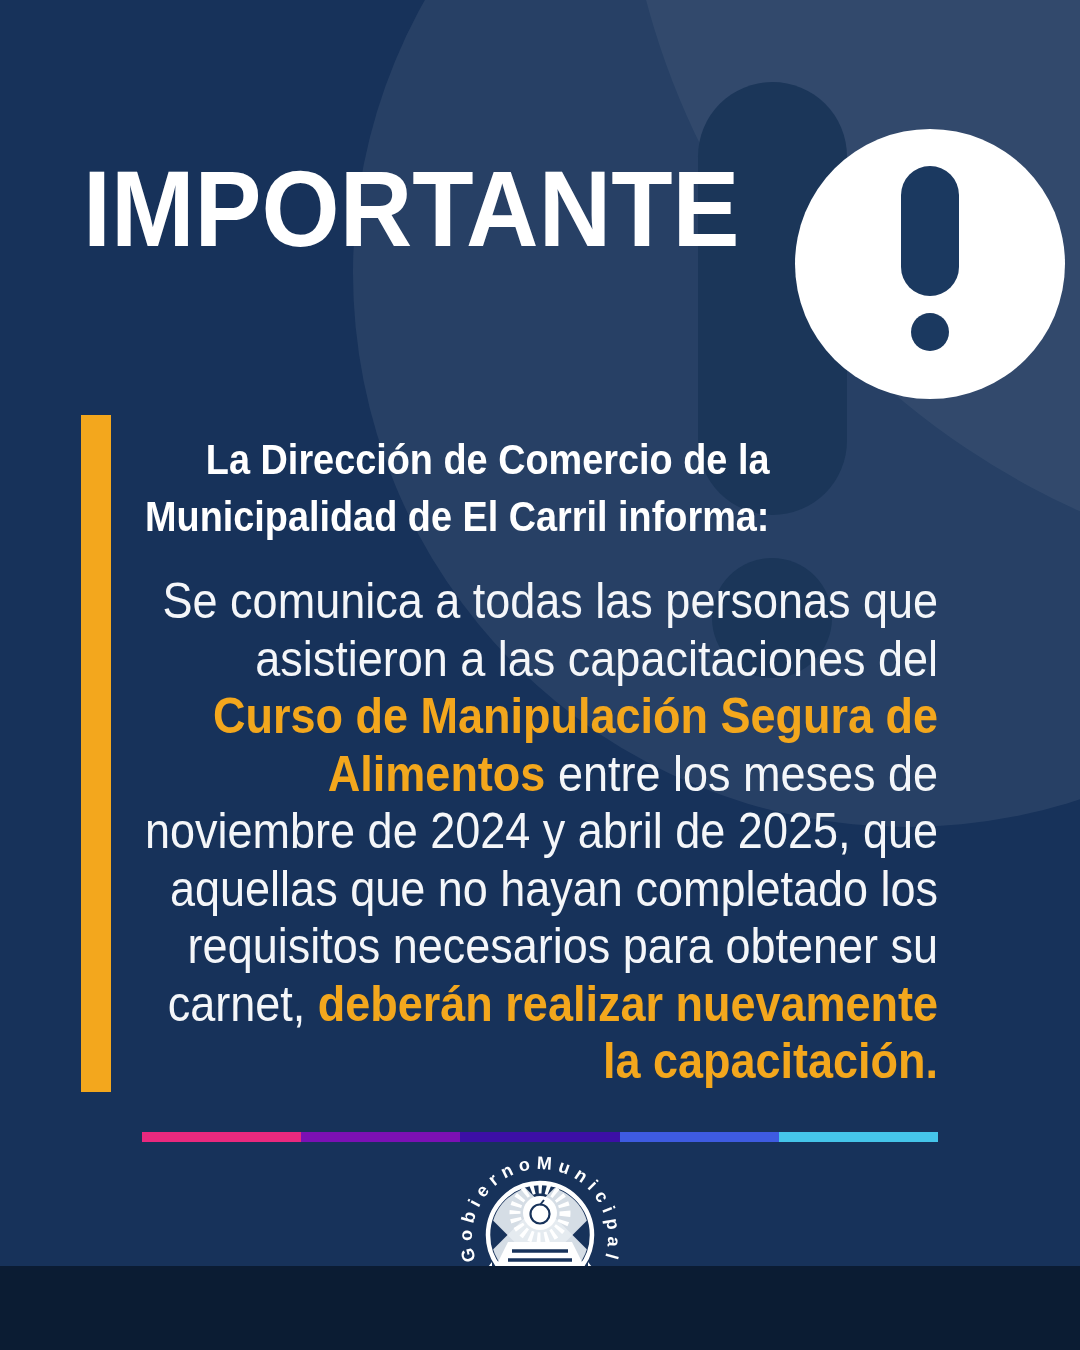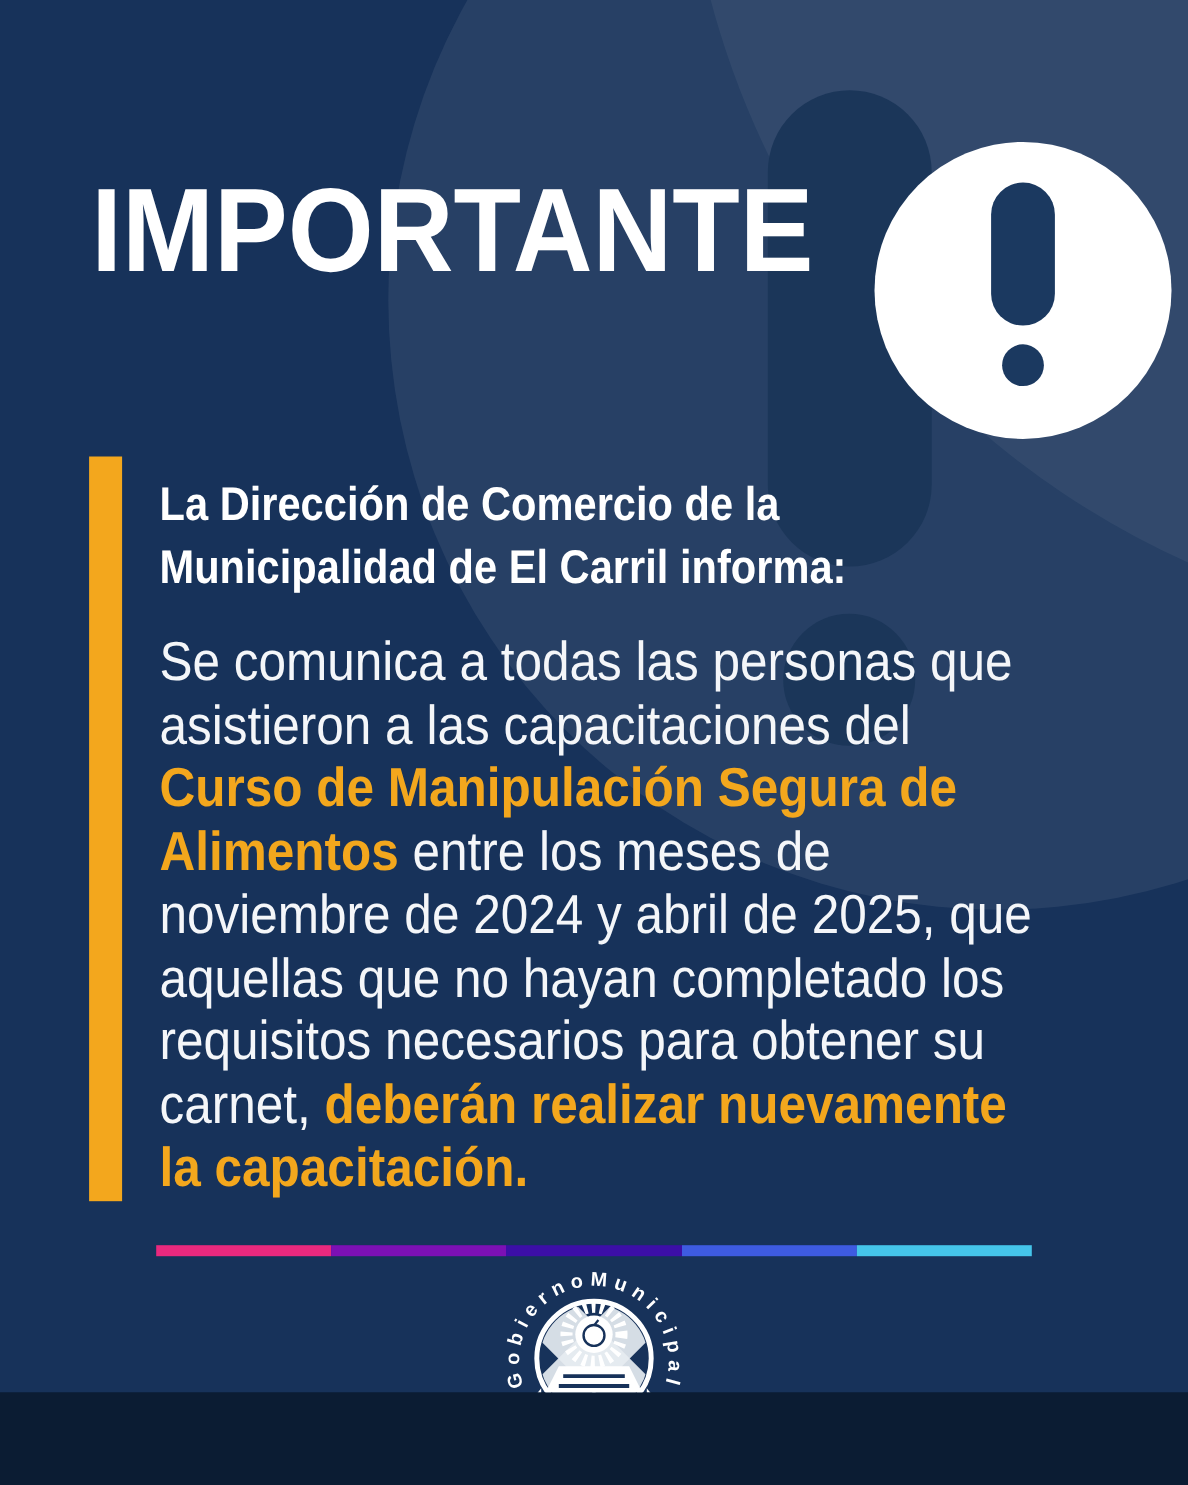--- a/index.html
+++ b/index.html
@@ -2,20 +2,21 @@
 <html><head>
 <meta charset="utf-8">
 <style>
   html,body{margin:0;padding:0;background:#0b1c33;}
   #poster{
     position:relative;
     width:1080px;height:1266px;
     overflow:hidden;
     background:#17325A;
     font-family:"Liberation Sans", sans-serif;
+    text-align:right;
   }
   
   .wm-circle{
     position:absolute;left:353px;top:-281px;
     width:1108px;height:1108px;border-radius:50%;
     background:rgba(255,255,255,0.07);
   }
   .wm-swoosh{
     position:absolute;left:620px;top:-980px;
     width:1560px;height:1560px;border-radius:50%;

